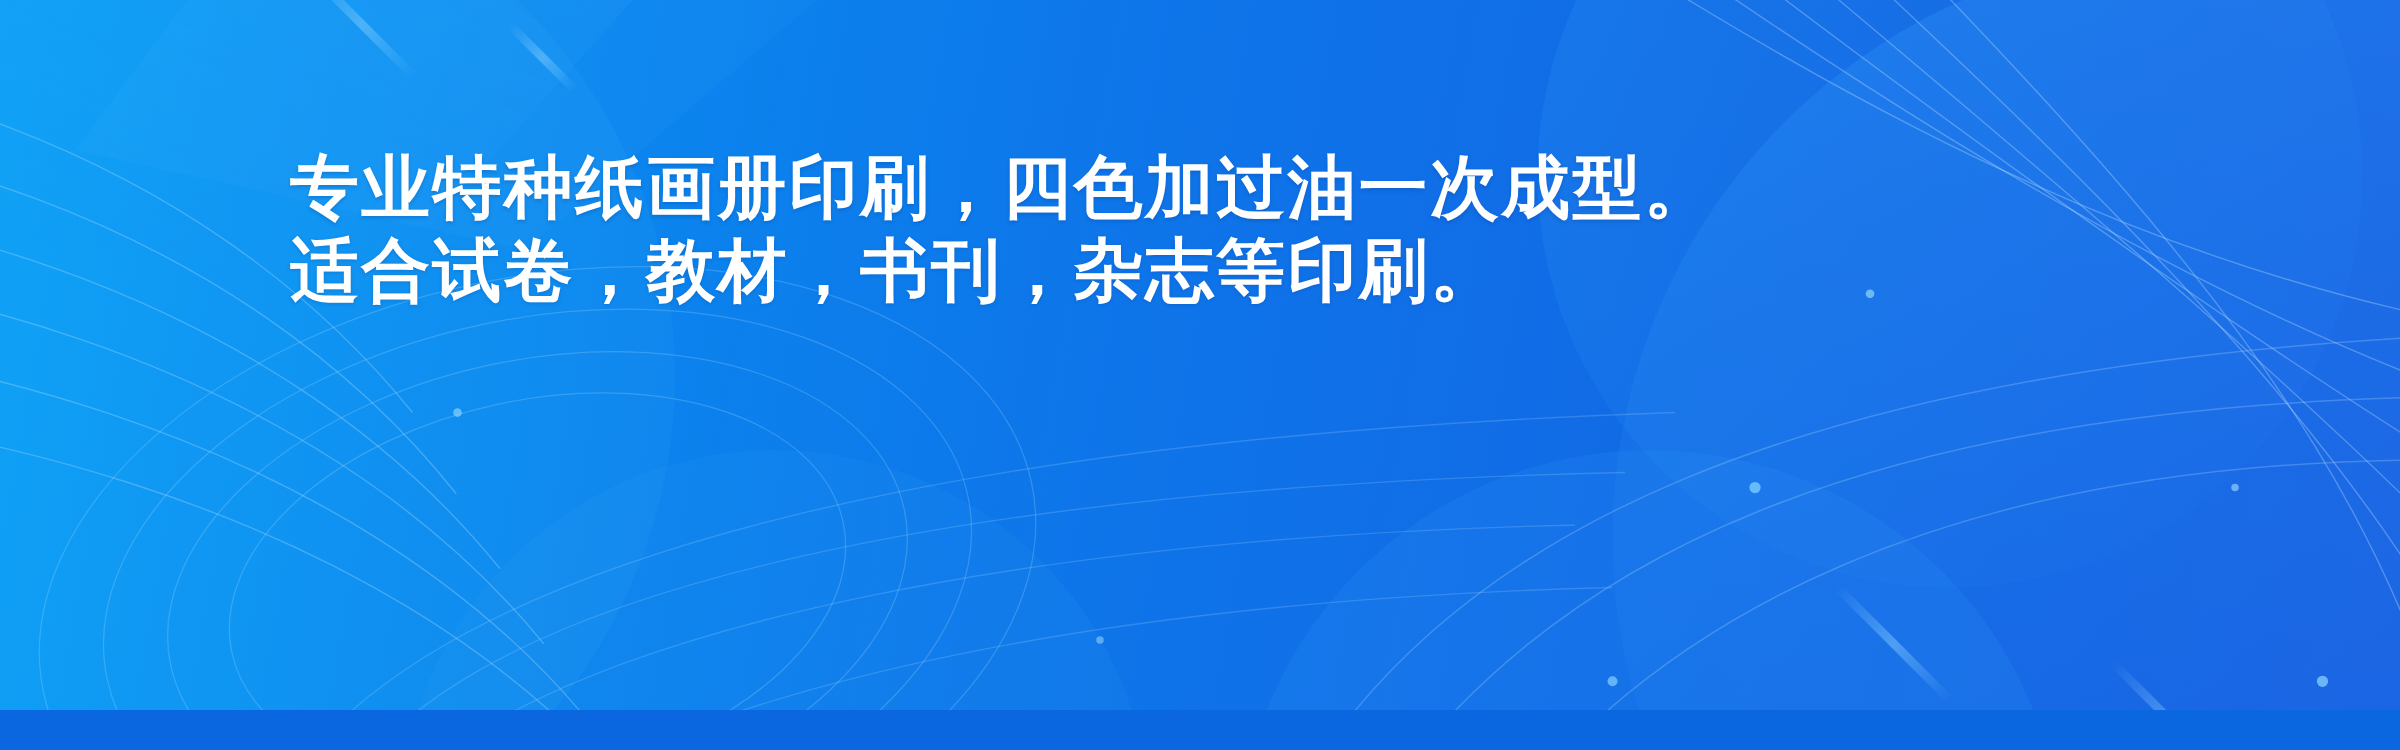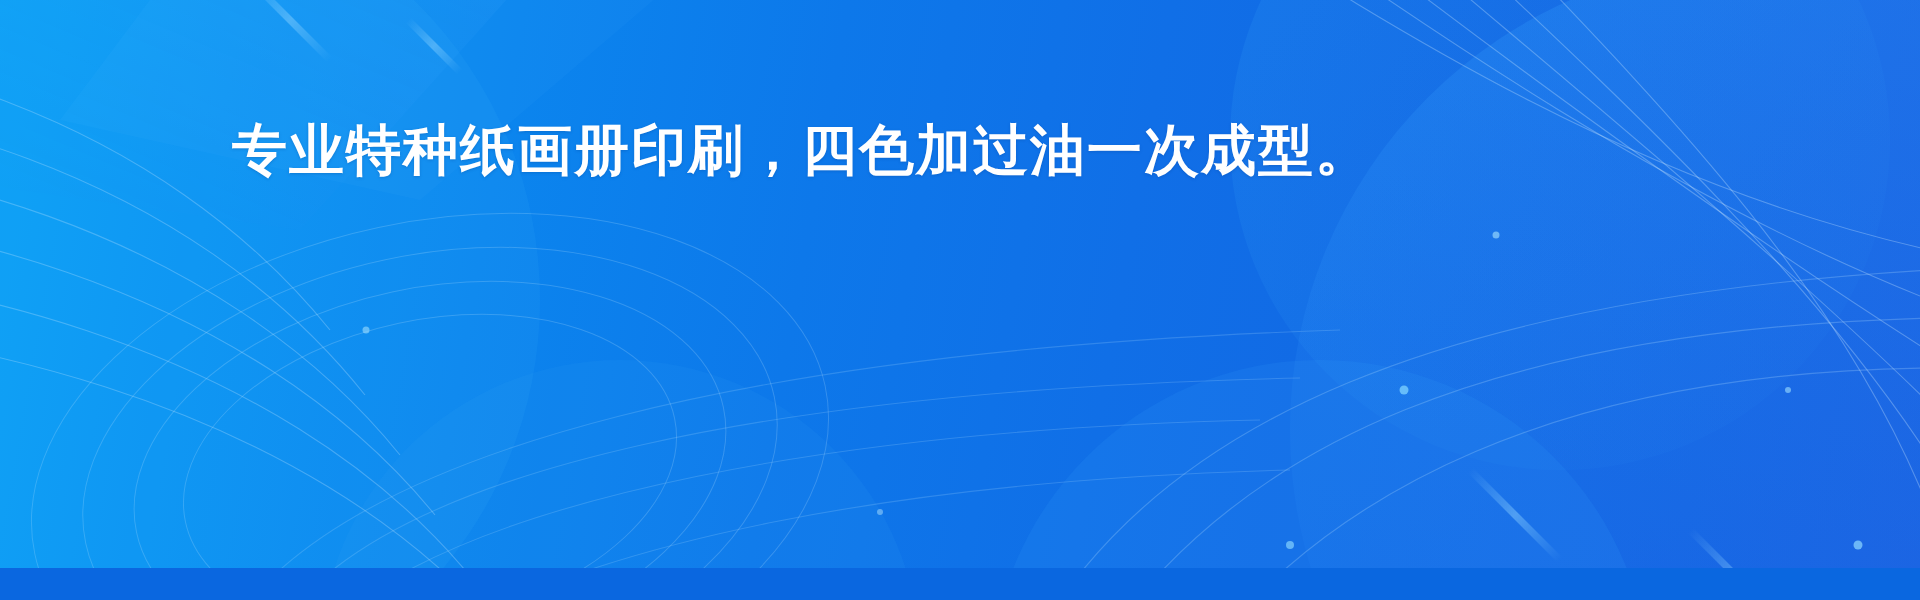--- a/index.html
+++ b/index.html
@@ -170,15 +170,16 @@
           <circle cx="366" cy="330" r="3.5" fill="#a9e4ff" opacity="0.55"></circle>
           <circle cx="880" cy="512" r="3" fill="#bfeaff" opacity="0.45"></circle>
         </g>
 
       </g>
     </svg>
   </div>
 
   <div class="headline">
     <div class="line line-1">专业特种纸画册印刷，四色加过油一次成型。</div>
+    <div class="line line-3">适合试卷，教材，书刊，杂志等印刷。</div>
   </div>
 
 </div>
 
 </body></html>

